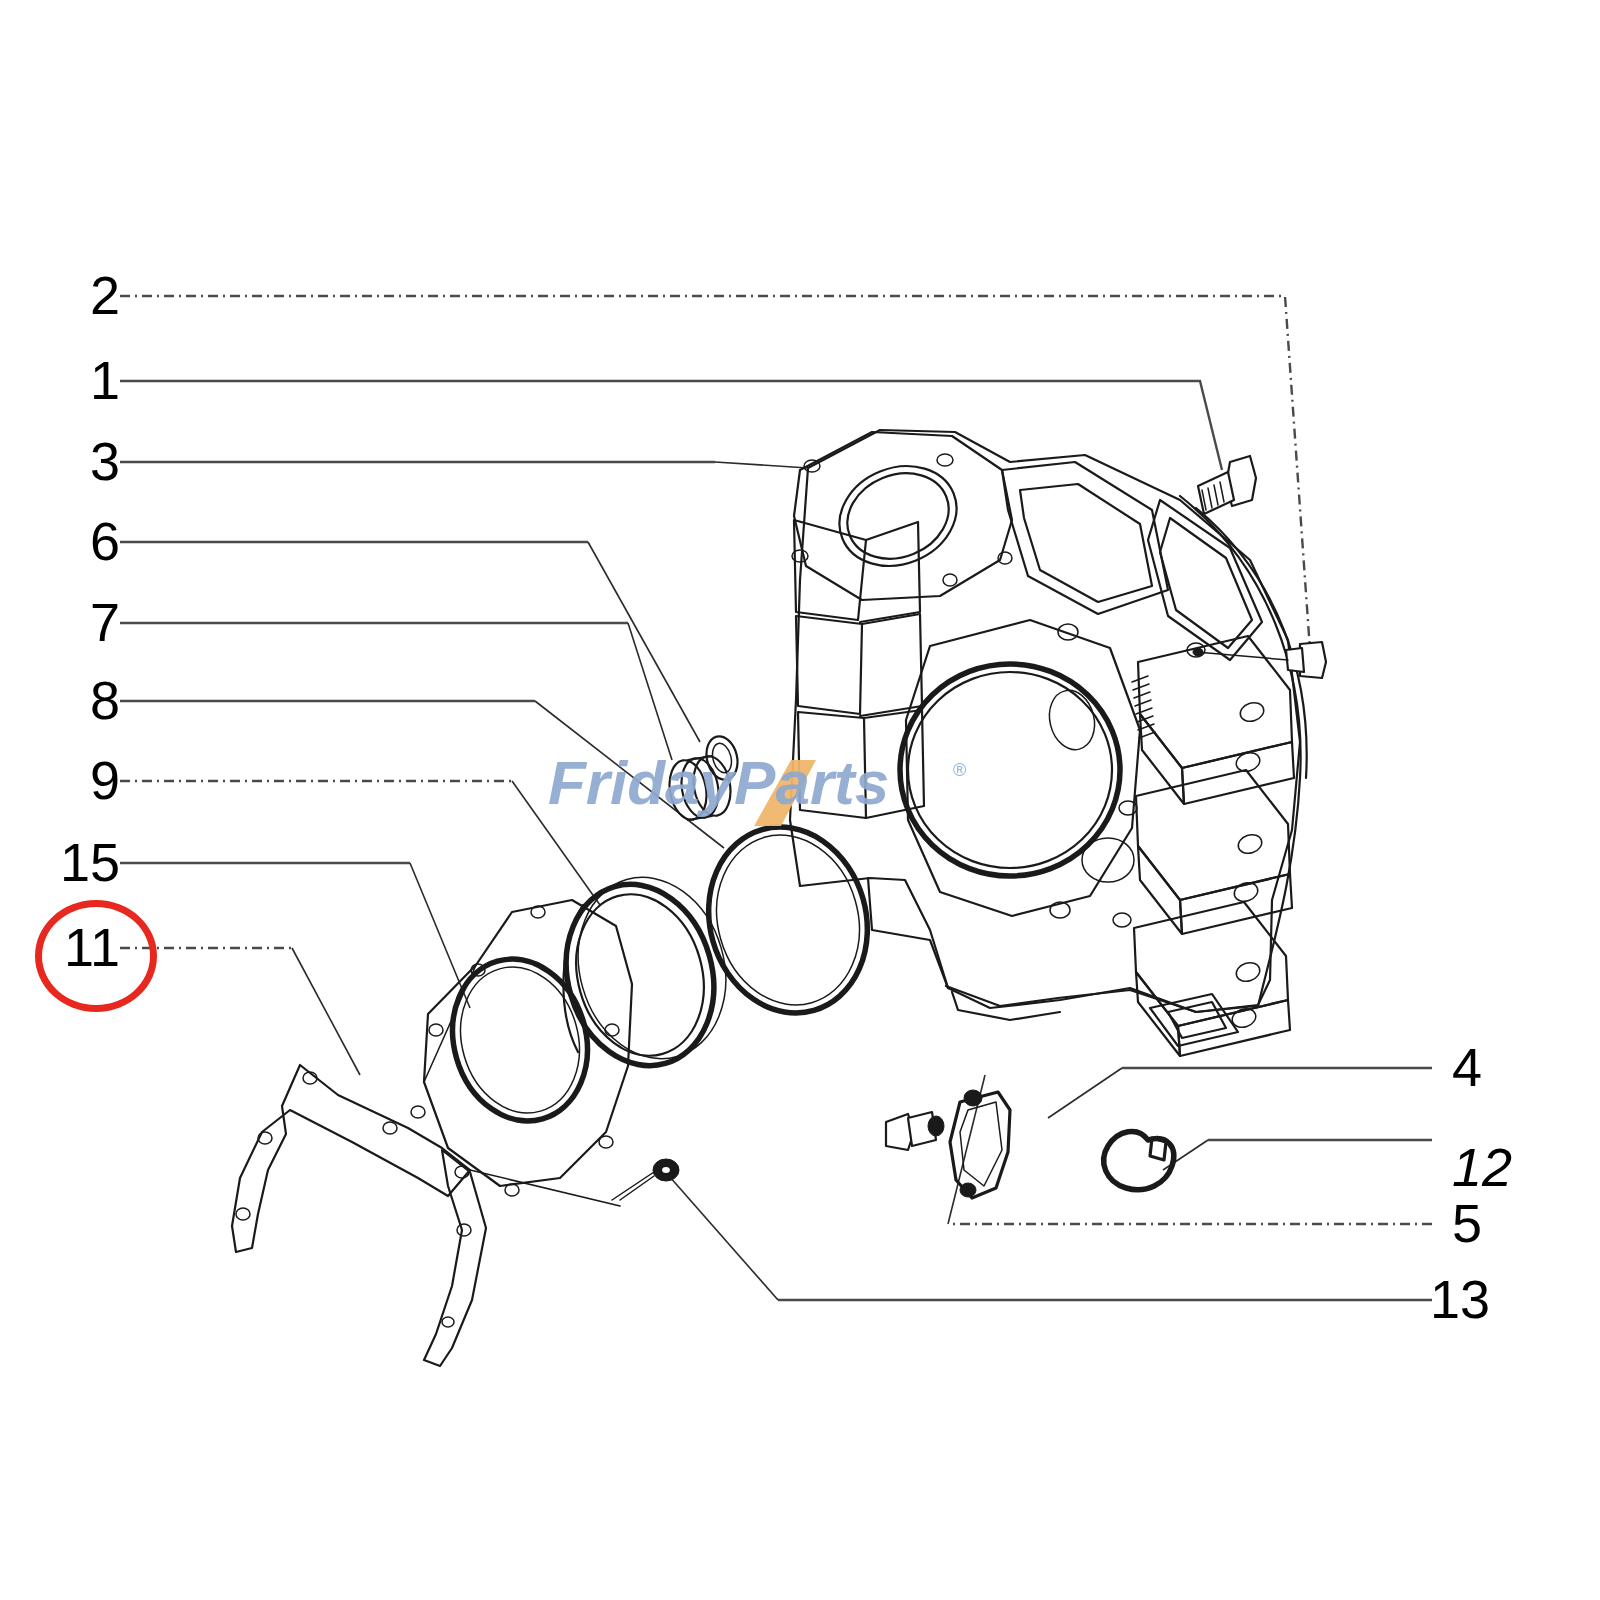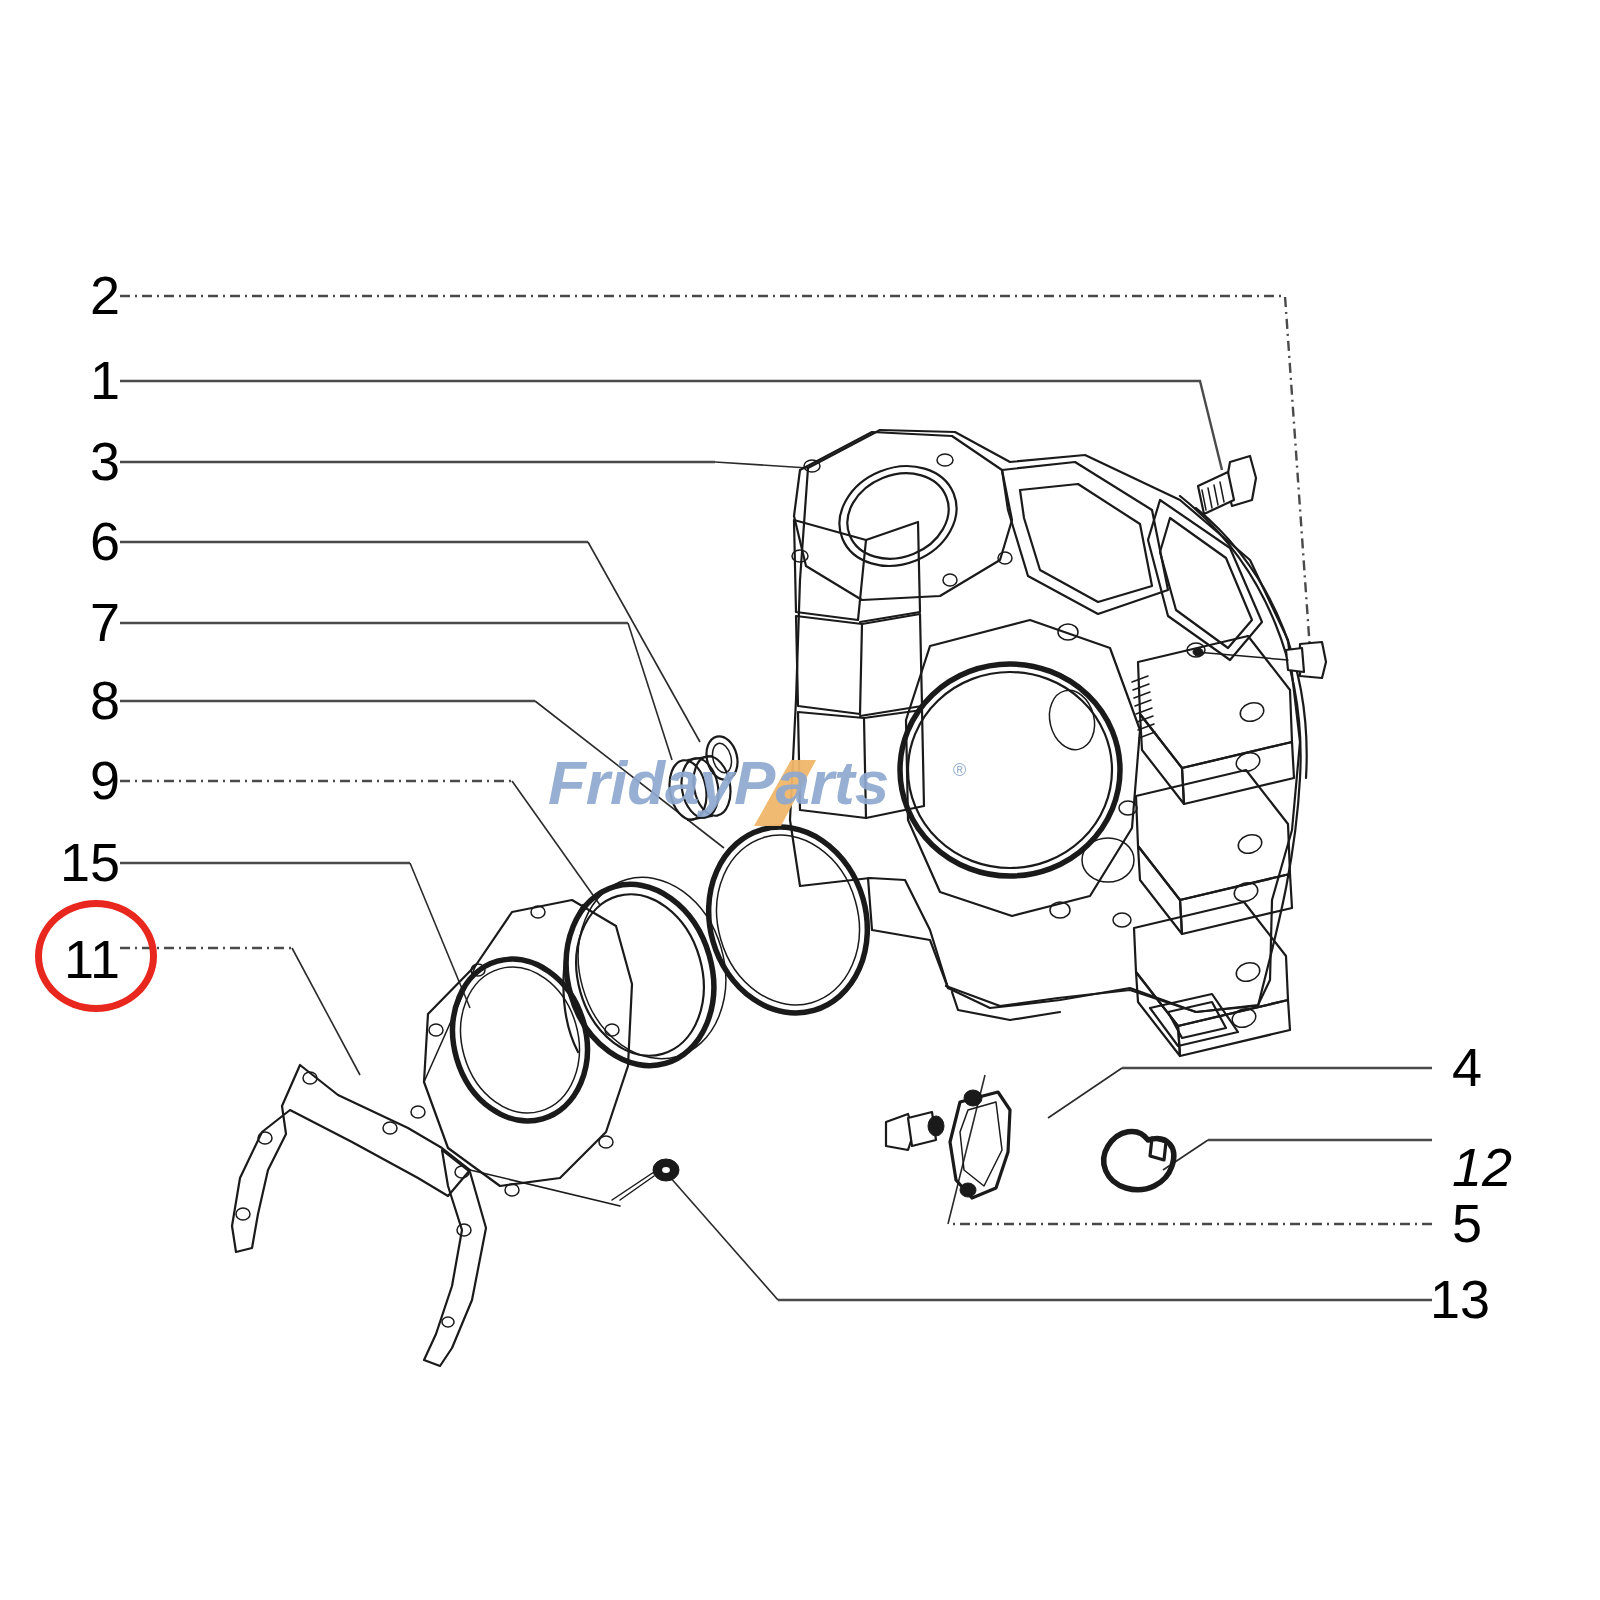--- a/index.html
+++ b/index.html
@@ -305,21 +305,21 @@
   </svg>
 
   <div class="callout-num callout-left" style="left:62px; top:268px; width:58px;">2</div>
   <div class="callout-num callout-left" style="left:62px; top:353px; width:58px;">1</div>
   <div class="callout-num callout-left" style="left:62px; top:434px; width:58px;">3</div>
   <div class="callout-num callout-left" style="left:62px; top:514px; width:58px;">6</div>
   <div class="callout-num callout-left" style="left:62px; top:595px; width:58px;">7</div>
   <div class="callout-num callout-left" style="left:62px; top:673px; width:58px;">8</div>
   <div class="callout-num callout-left" style="left:62px; top:753px; width:58px;">9</div>
   <div class="callout-num callout-left" style="left:32px; top:835px; width:88px;">15</div>
-  <div class="callout-num callout-left" style="left:32px; top:920px; width:88px;margin-top:12px;">11</div>
+  <div class="callout-num callout-left" style="left:32px; top:920px; width:88px;">11</div>
 
   <div class="highlight-ring" style="left:35px; top:900px; width:122px; height:112px;"></div>
 
   <div class="callout-num callout-right" style="left:1452px; top:1040px;">4</div>
   <div class="callout-num callout-right" style="left:1452px; top:1140px;font-style:italic;">12</div>
   <div class="callout-num callout-right" style="left:1452px; top:1196px;">5</div>
   <div class="callout-num callout-right" style="left:1430px; top:1272px;">13</div>
 
   <div id="watermark">
     <svg viewBox="0 0 460 90">

